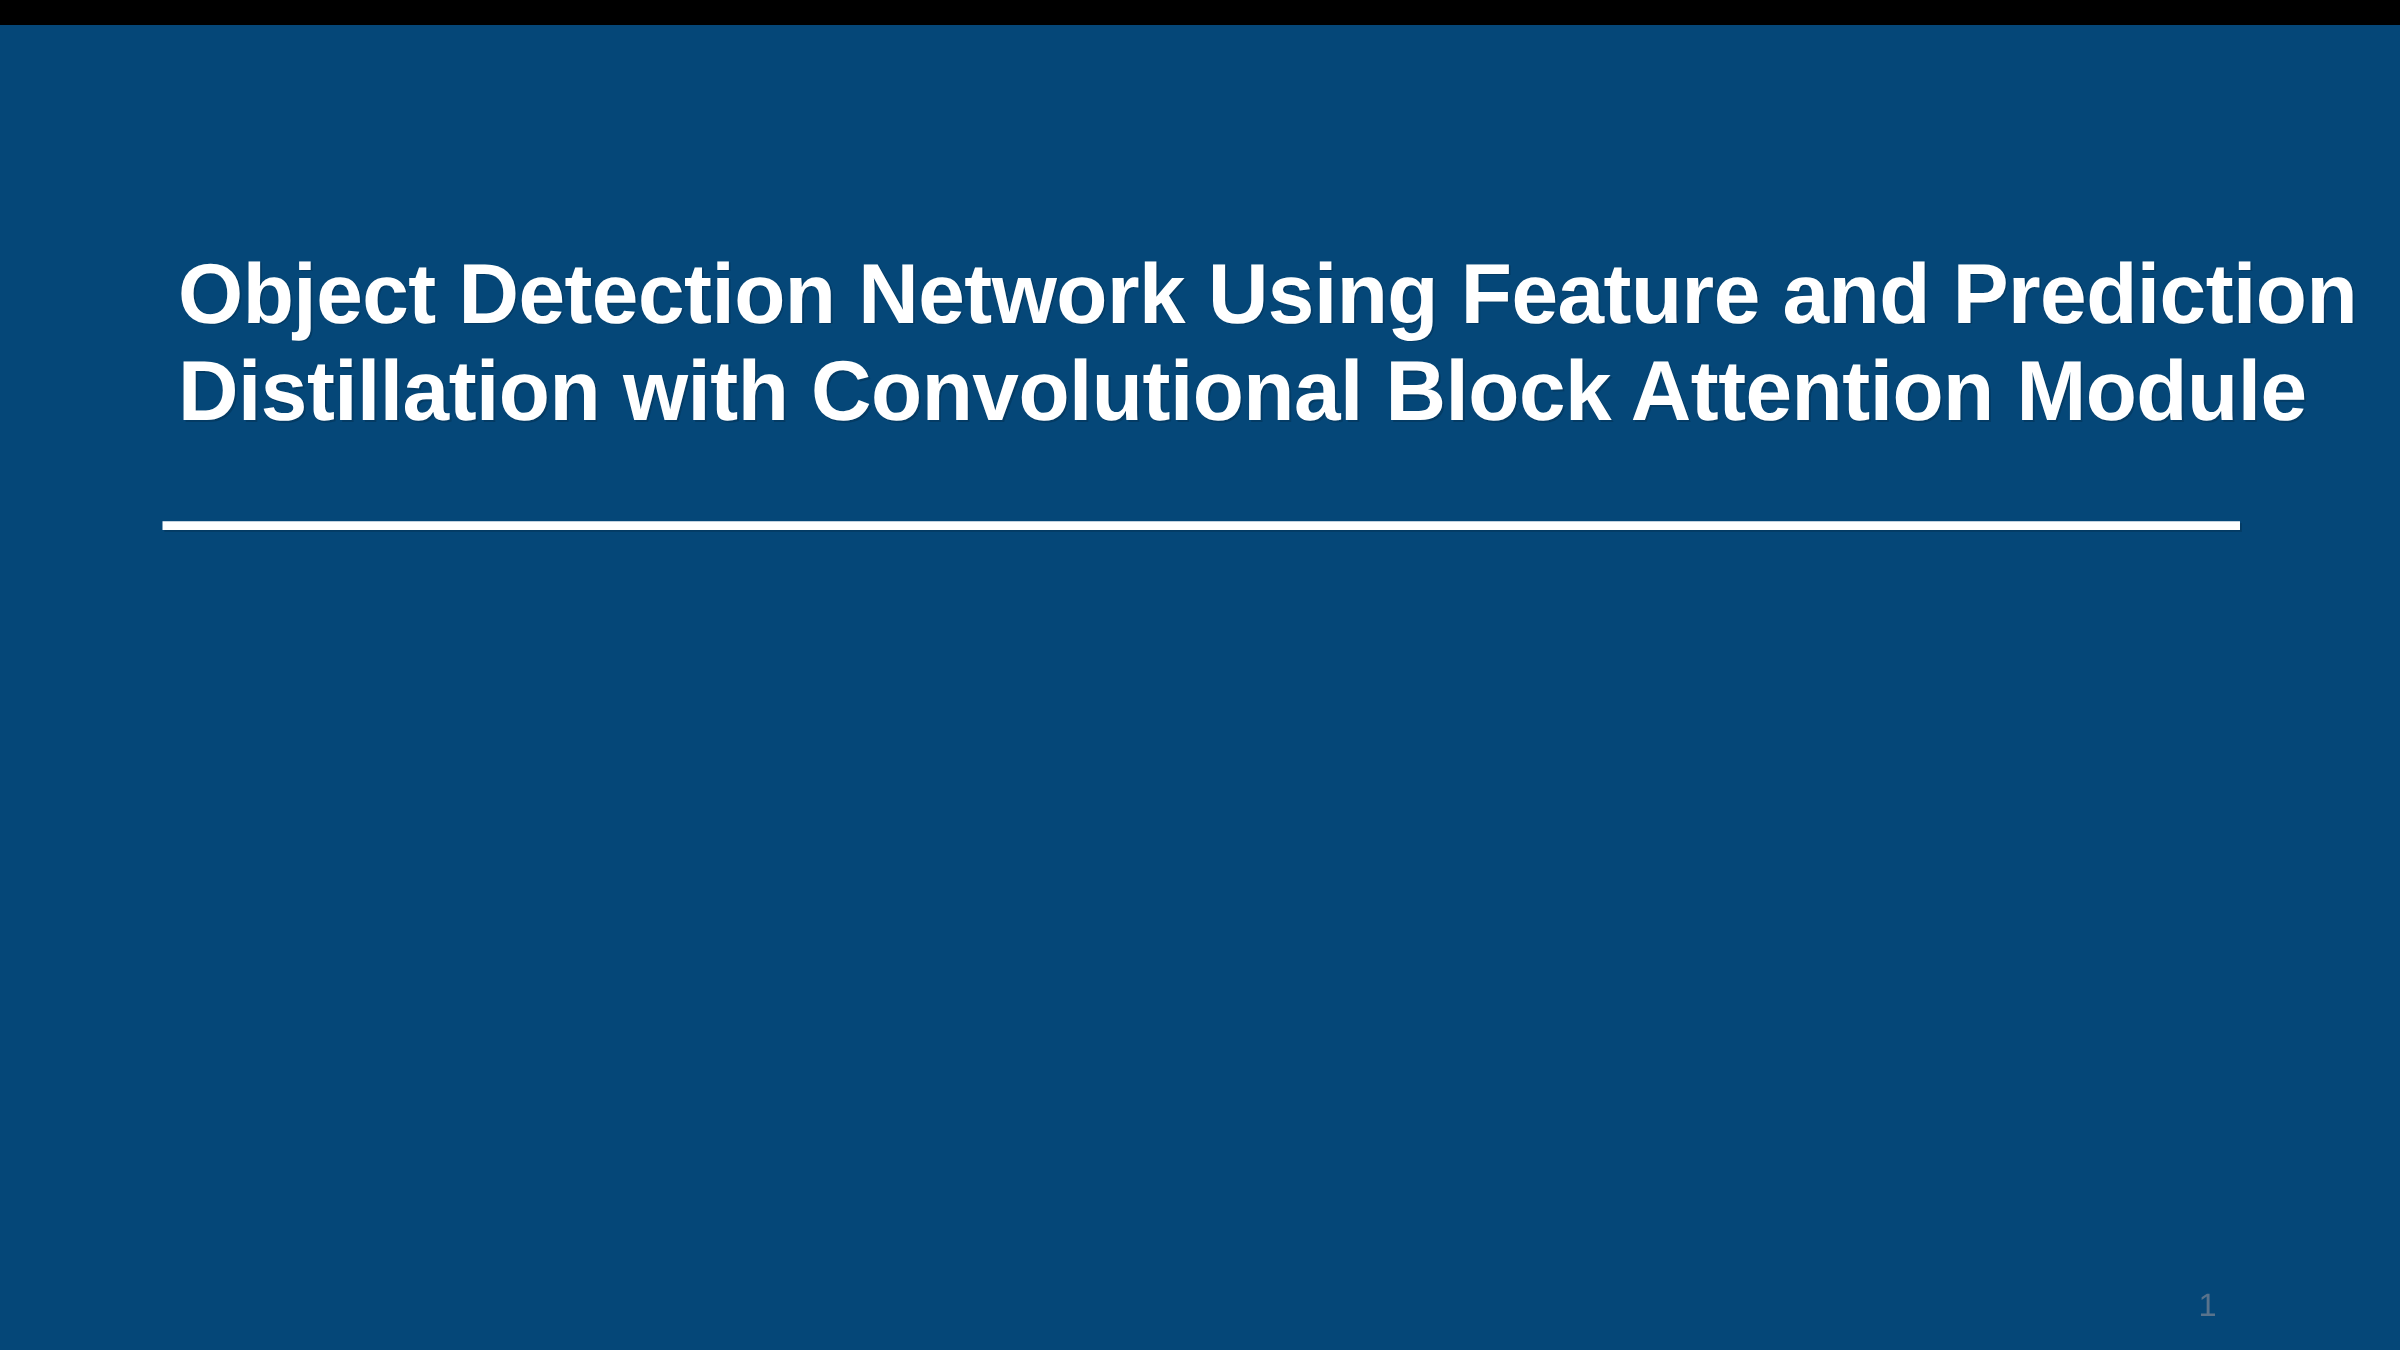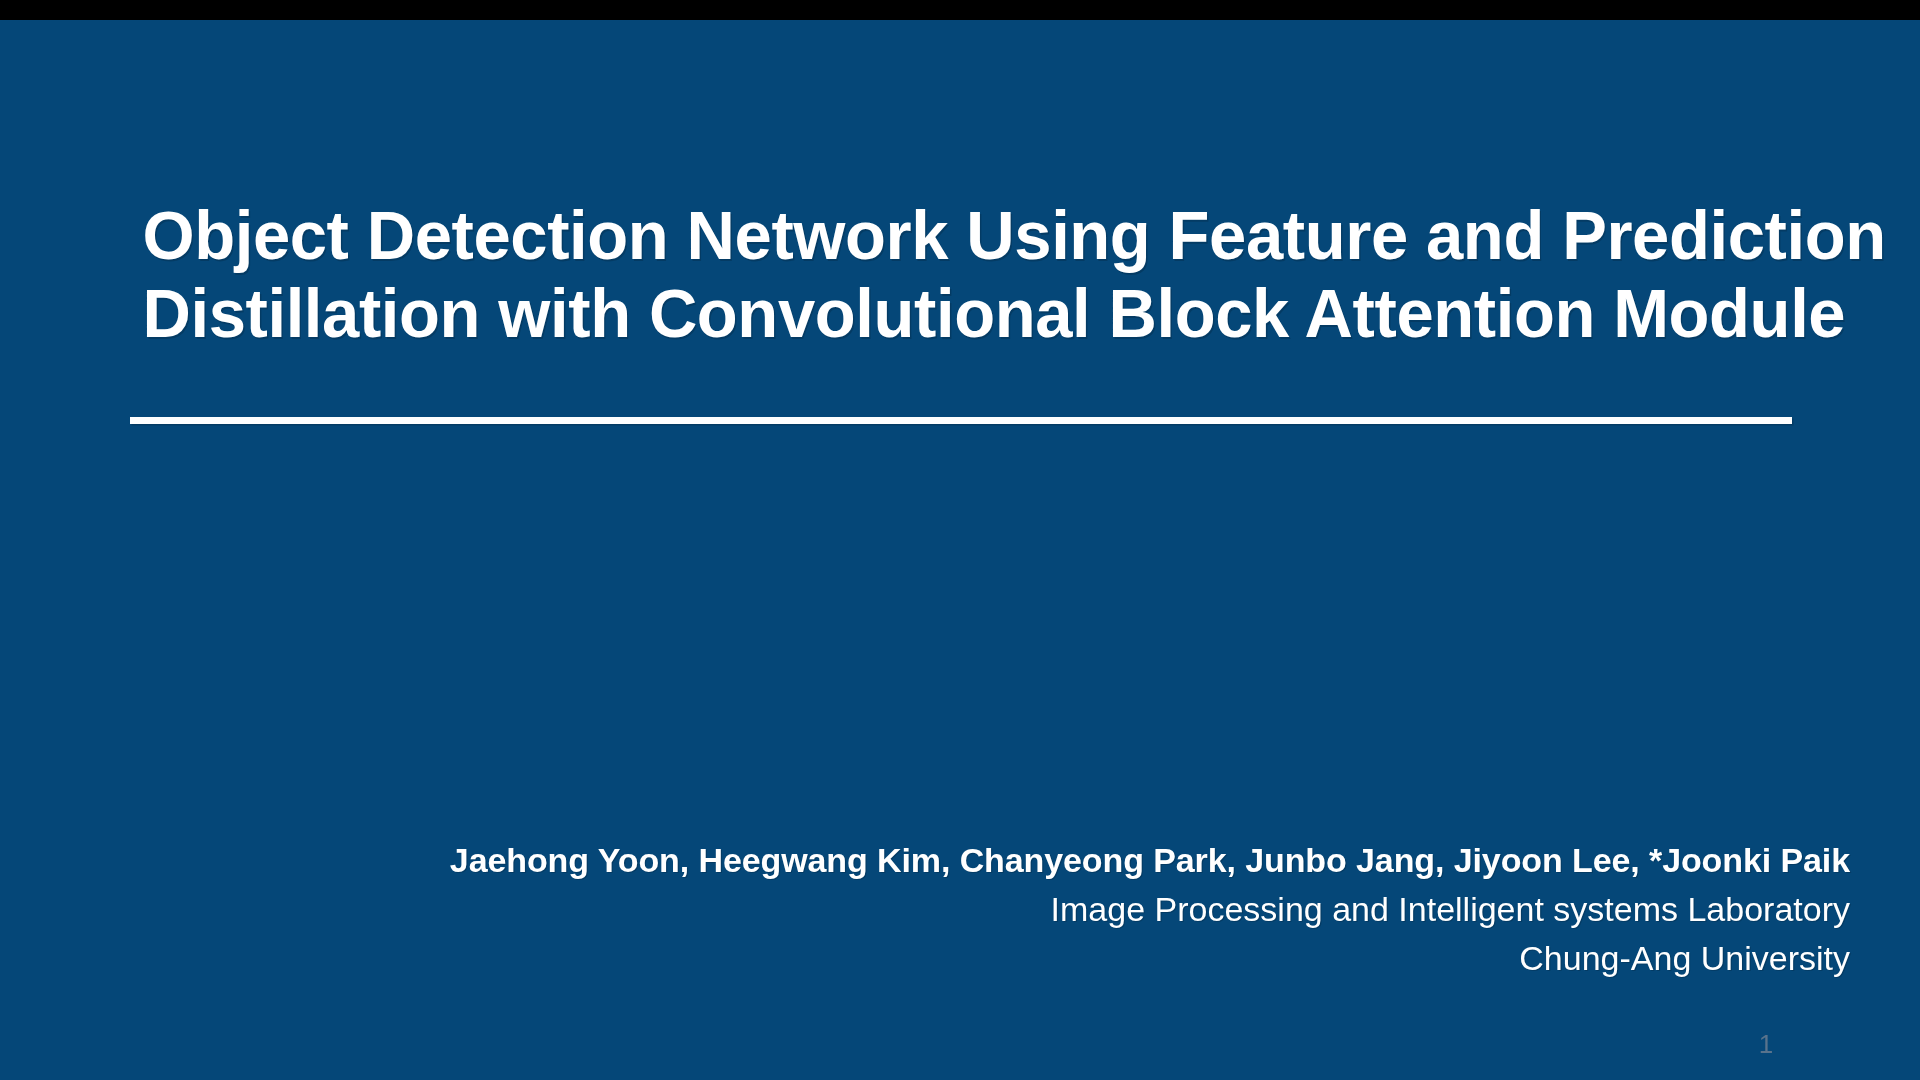--- a/index.html
+++ b/index.html
@@ -110,21 +110,16 @@
 
   <div id="top-bar"></div>
 
   <div id="title-block">
     <span class="title-line">Object Detection Network Using Feature and Prediction</span>
     <span class="title-line">Distillation with Convolutional Block Attention Module</span>
   </div>
 
   <div id="title-rule"></div>
 
-  <div id="author-block">
-    <span id="authors-line">Jaehong Yoon, Heegwang Kim, Chanyeong Park, Junbo Jang, Jiyoon Lee, *Joonki Paik</span>
-    <span class="affiliation-line">Image Processing and Intelligent systems Laboratory</span>
-    <span class="affiliation-line">Chung-Ang University</span>
-  </div>
 
   <div id="slide-number">1</div>
 
 </div>
 
 </body></html>

